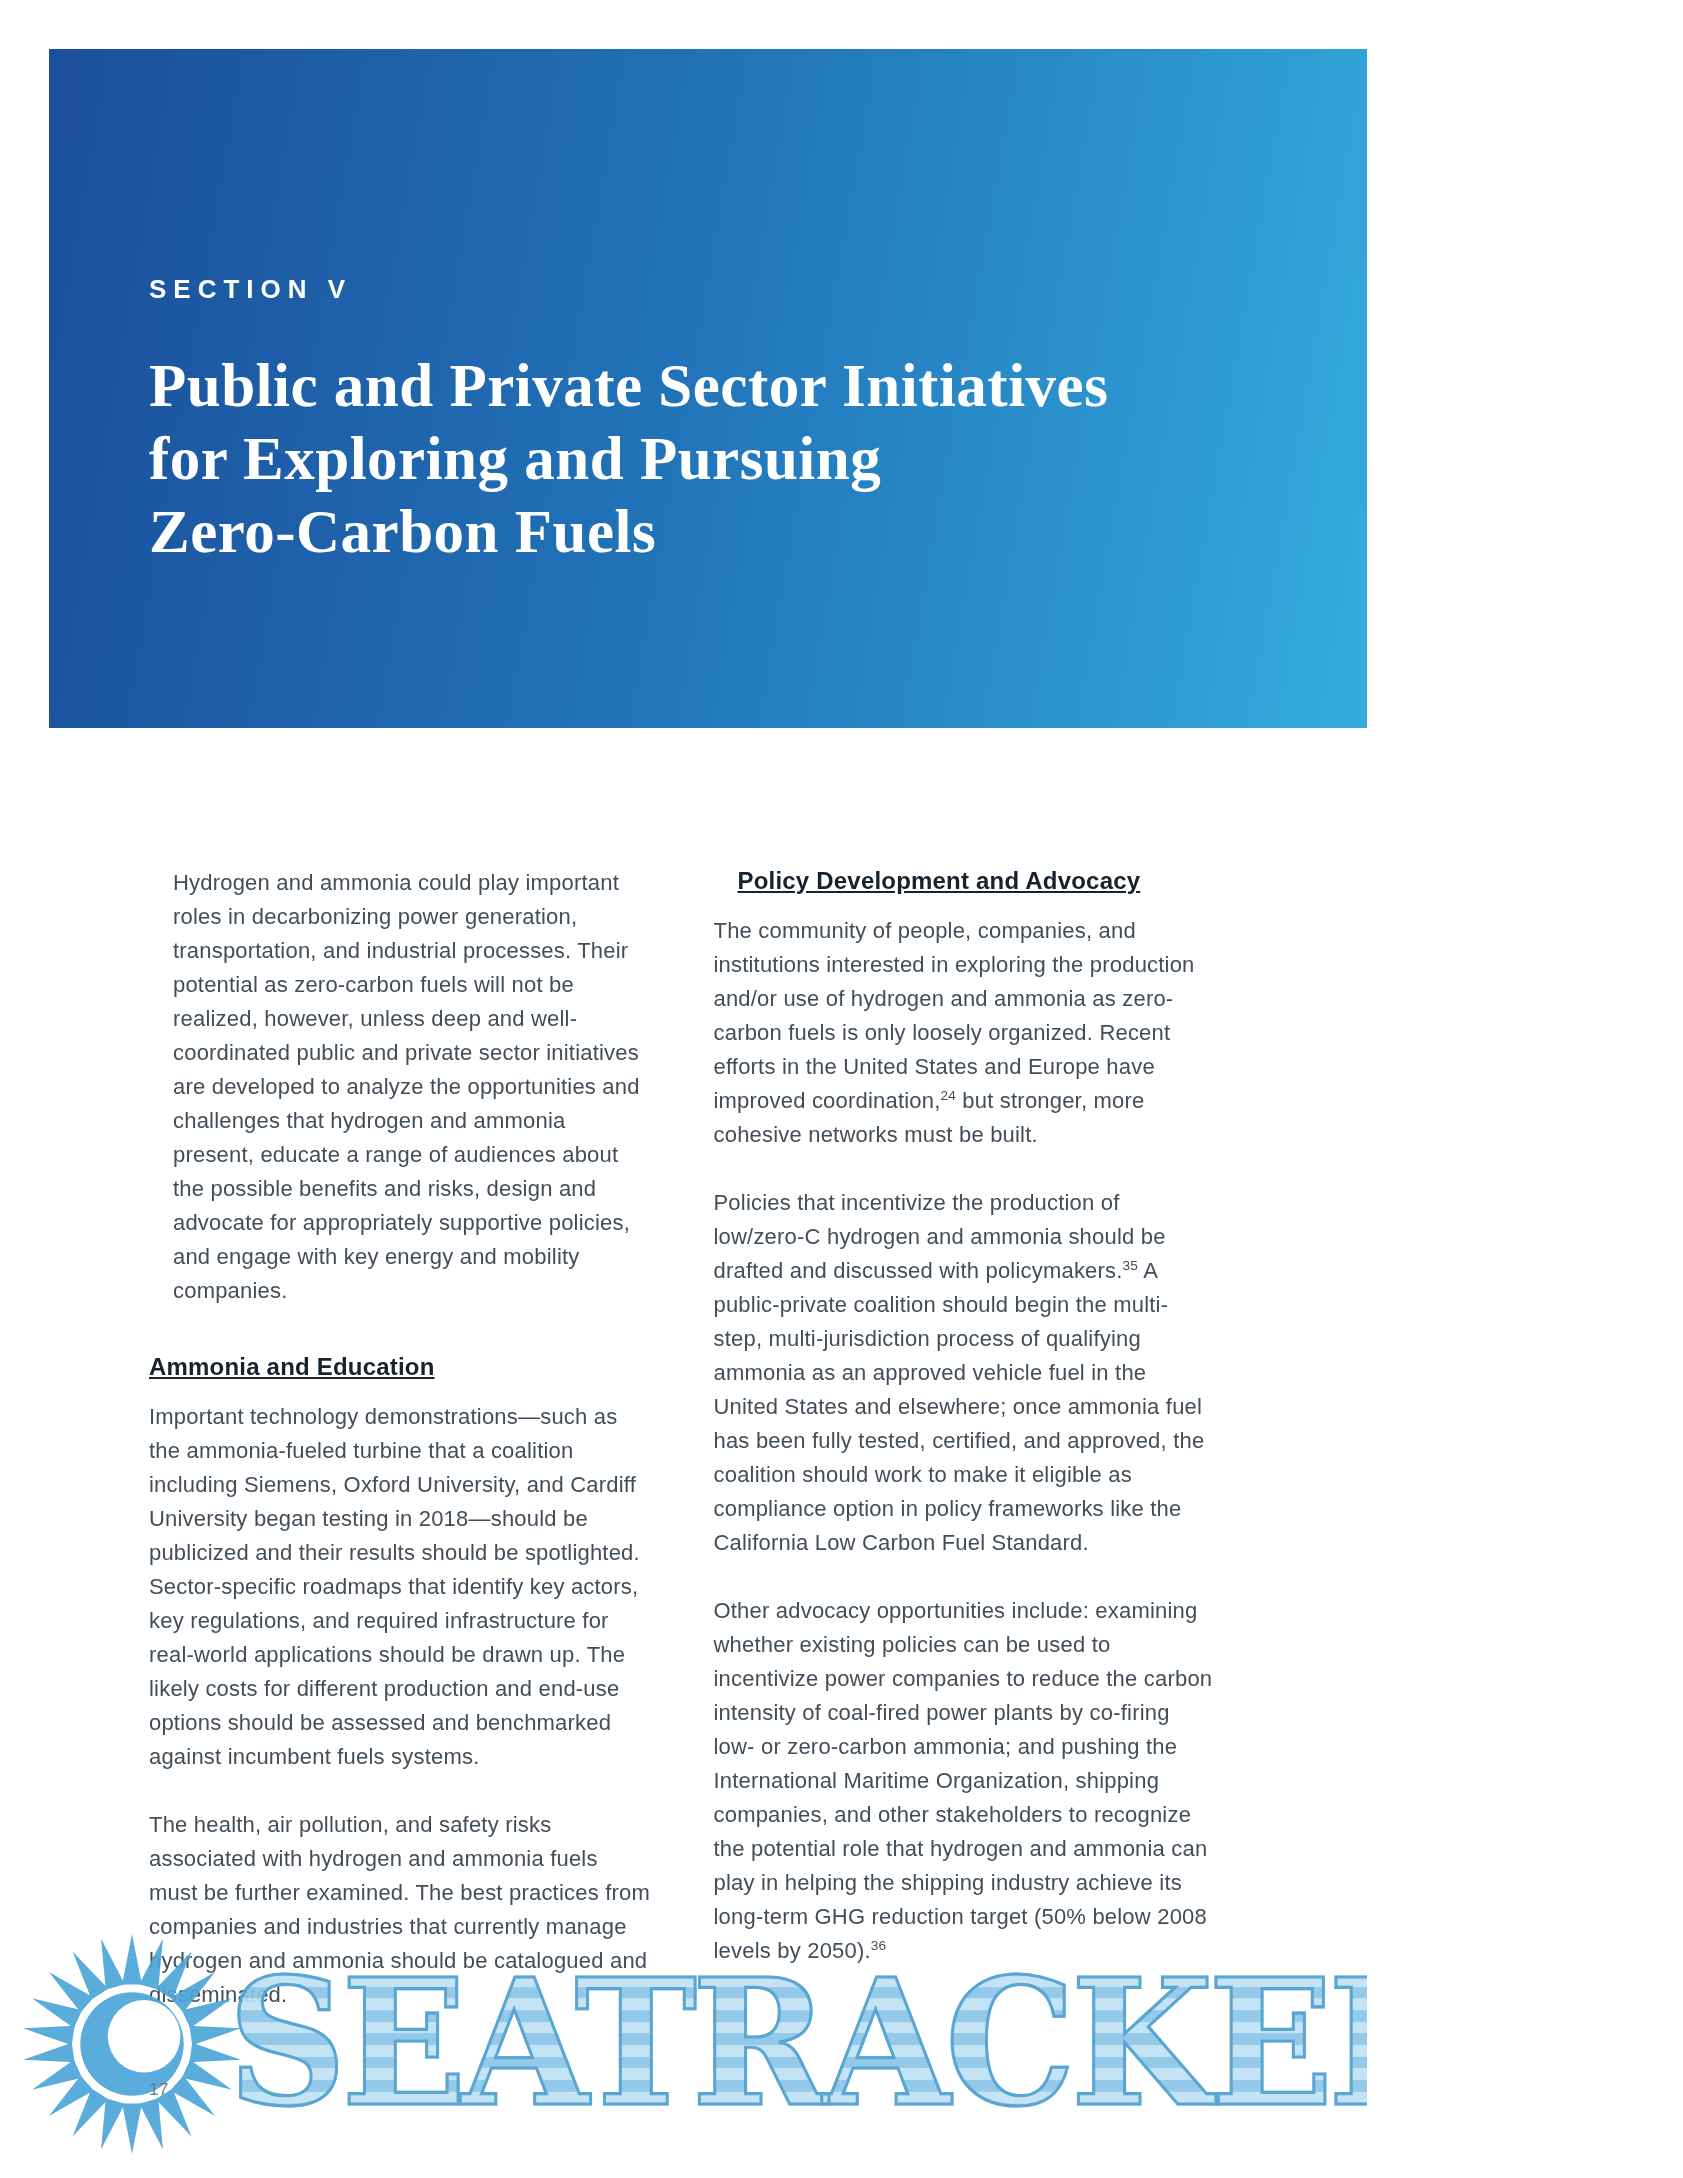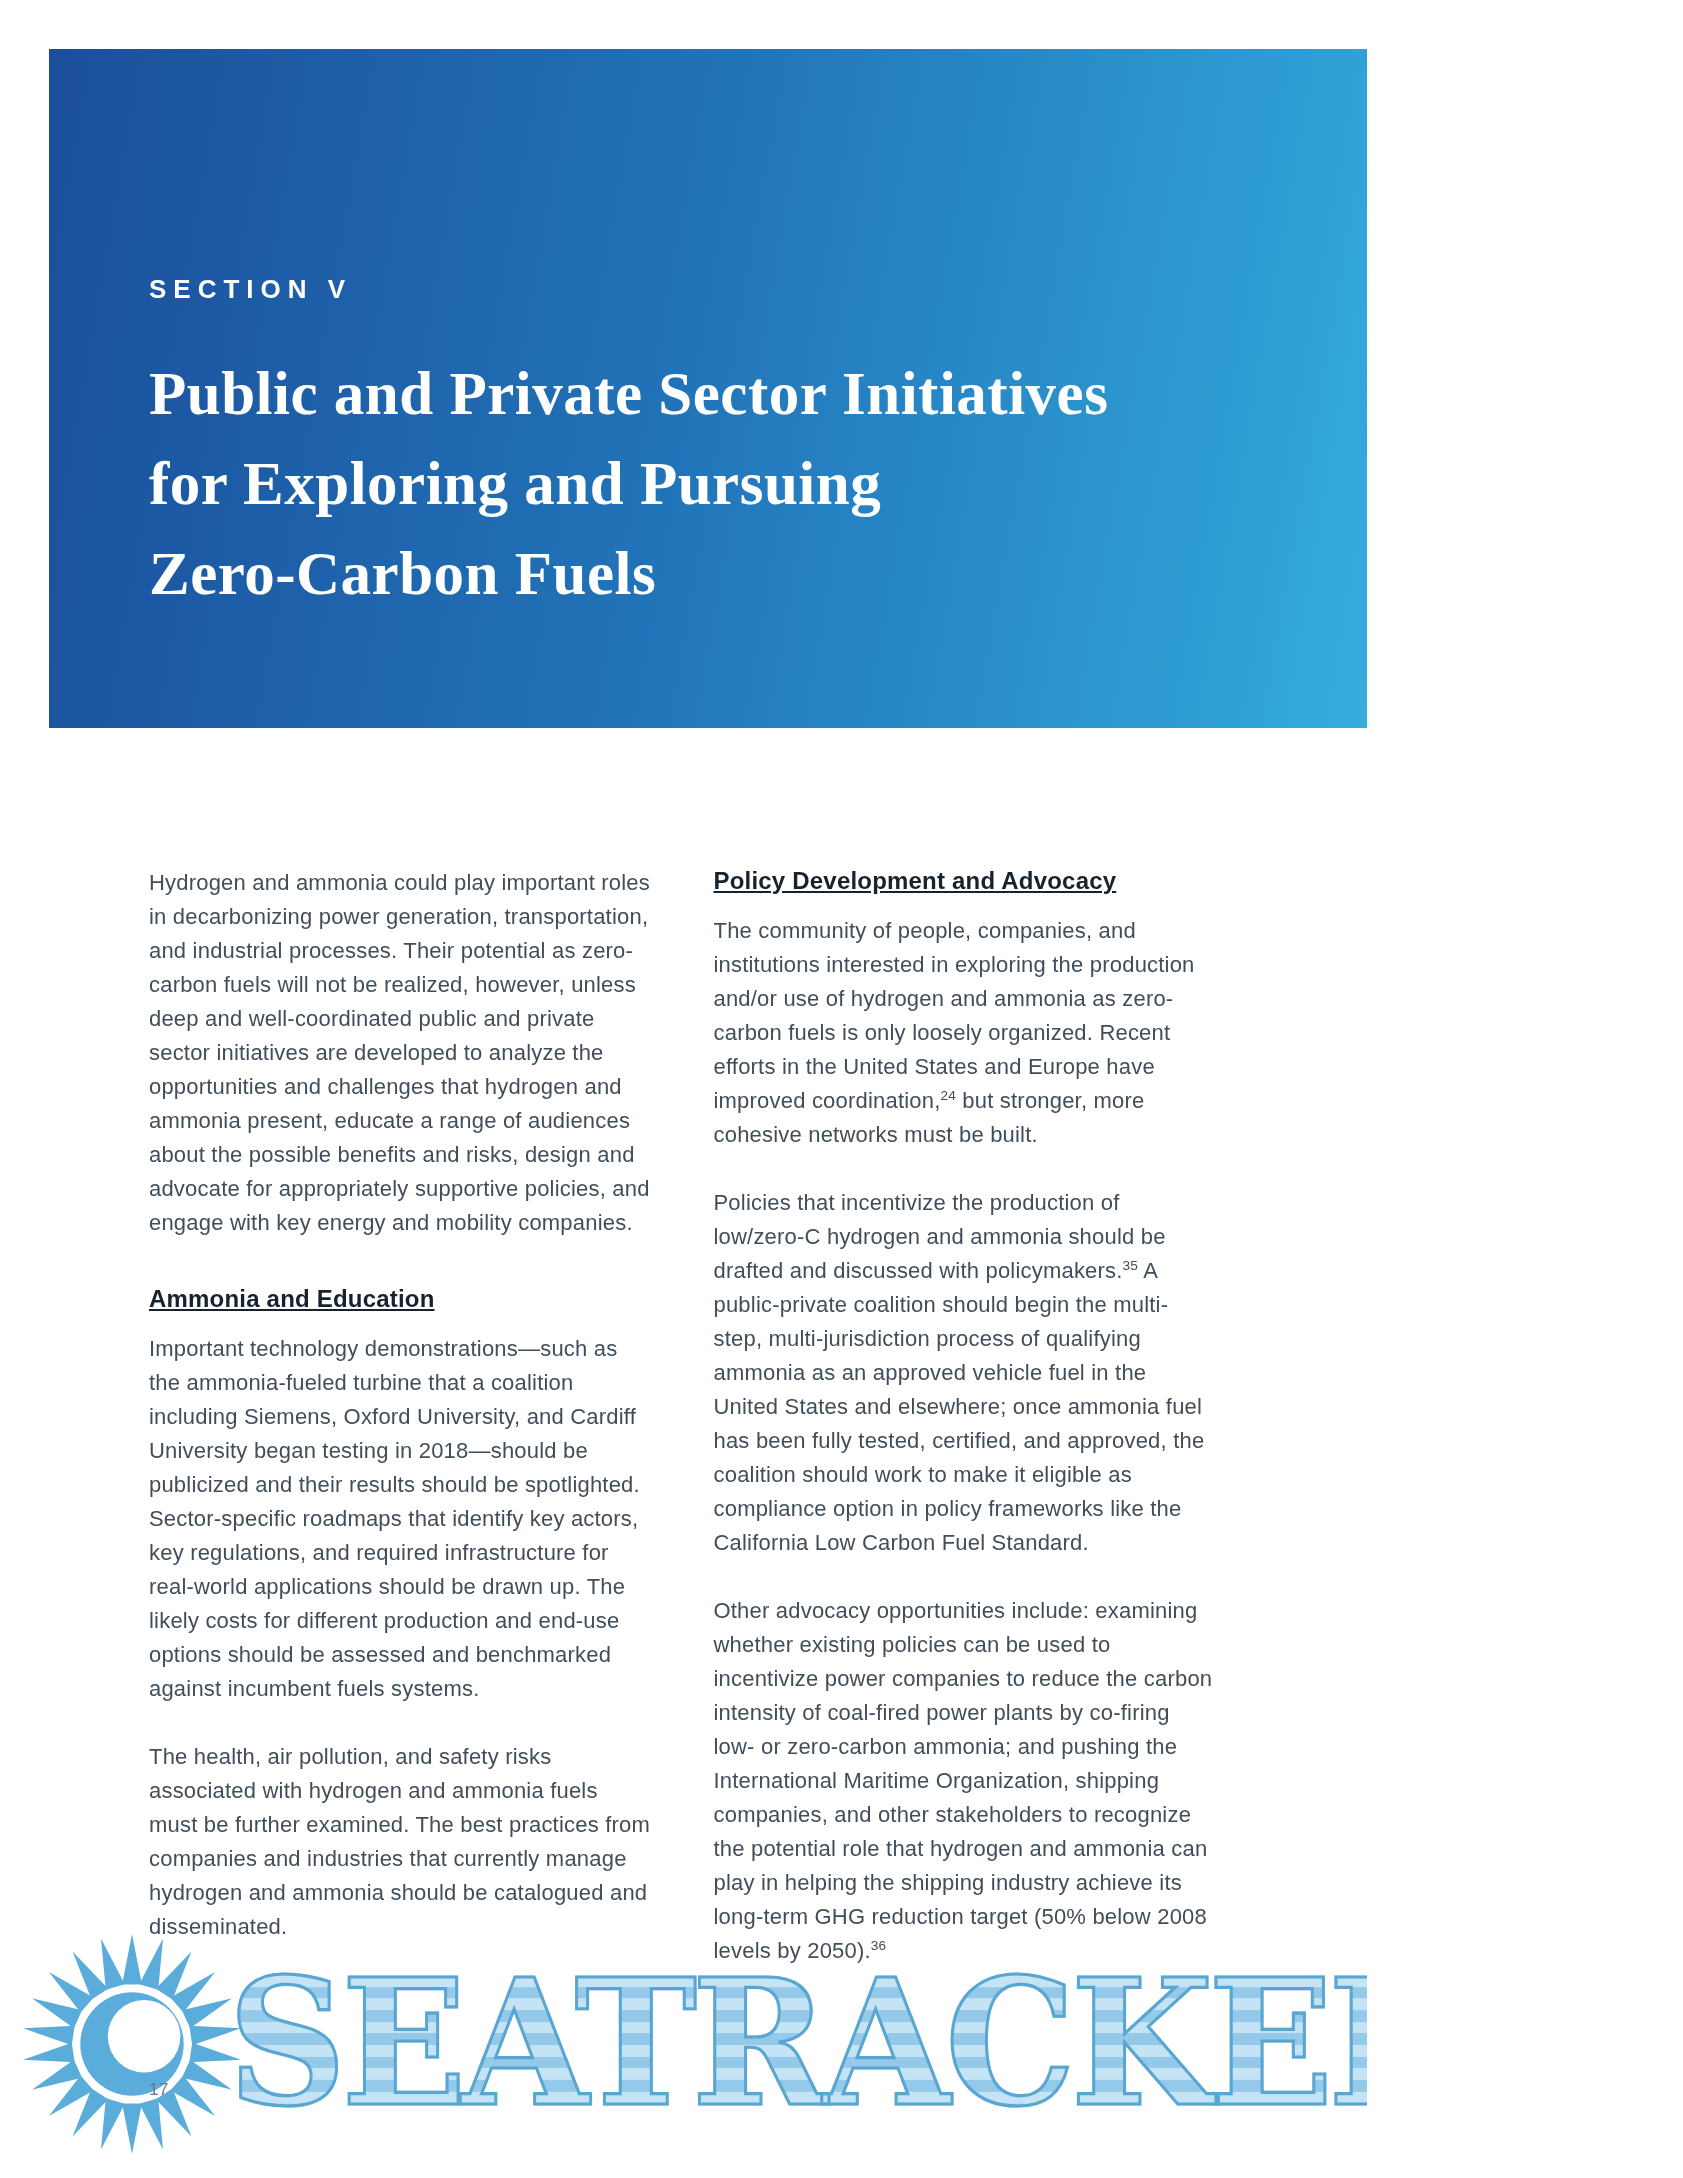--- a/index.html
+++ b/index.html
@@ -13,31 +13,31 @@
     position:absolute; left:49px; top:49px; width:1586px; height:679px;
     background:linear-gradient(100deg,#1b4e9b 0%, #2173b8 40%, #2f9fd6 75%, #41c3ea 100%);
   }
   .hero-inner { padding:225px 0 0 100px; }
   .section-label {
     color:#ffffff; font-size:26px; font-weight:700; letter-spacing:7px;
   }
   .hero-title {
     margin:44px 0 0 0; color:#ffffff;
     font-family:"Liberation Serif","DejaVu Serif",serif;
-    font-weight:700; font-size:61px; line-height:90px;
+    font-weight:700; font-size:61px; line-height:73px;
     white-space:pre-line; letter-spacing:0.5px;
   }
 
   
   .columns {
     position:absolute; left:149px; right:151px; top:866px;
     display:flex; gap:62px;
   }
   .col { flex:1 1 0; min-width:0; }
-  .col > :first-child { margin-top:0; }
+  .col > :first-child { margin-top:0;margin-left:24px; }
   .body-p {
     margin:0 0 34px 0; font-size:22px; line-height:34px;
     color:#414e5a; letter-spacing:0.2px;
   }
   .subhead {
     margin:44px 0 18px 0; font-size:24px; line-height:30px;
     color:#16222e; font-weight:700; letter-spacing:0.2px;text-decoration:underline;
   }
   sup { font-size:0.62em; line-height:0; vertical-align:super; }
 

